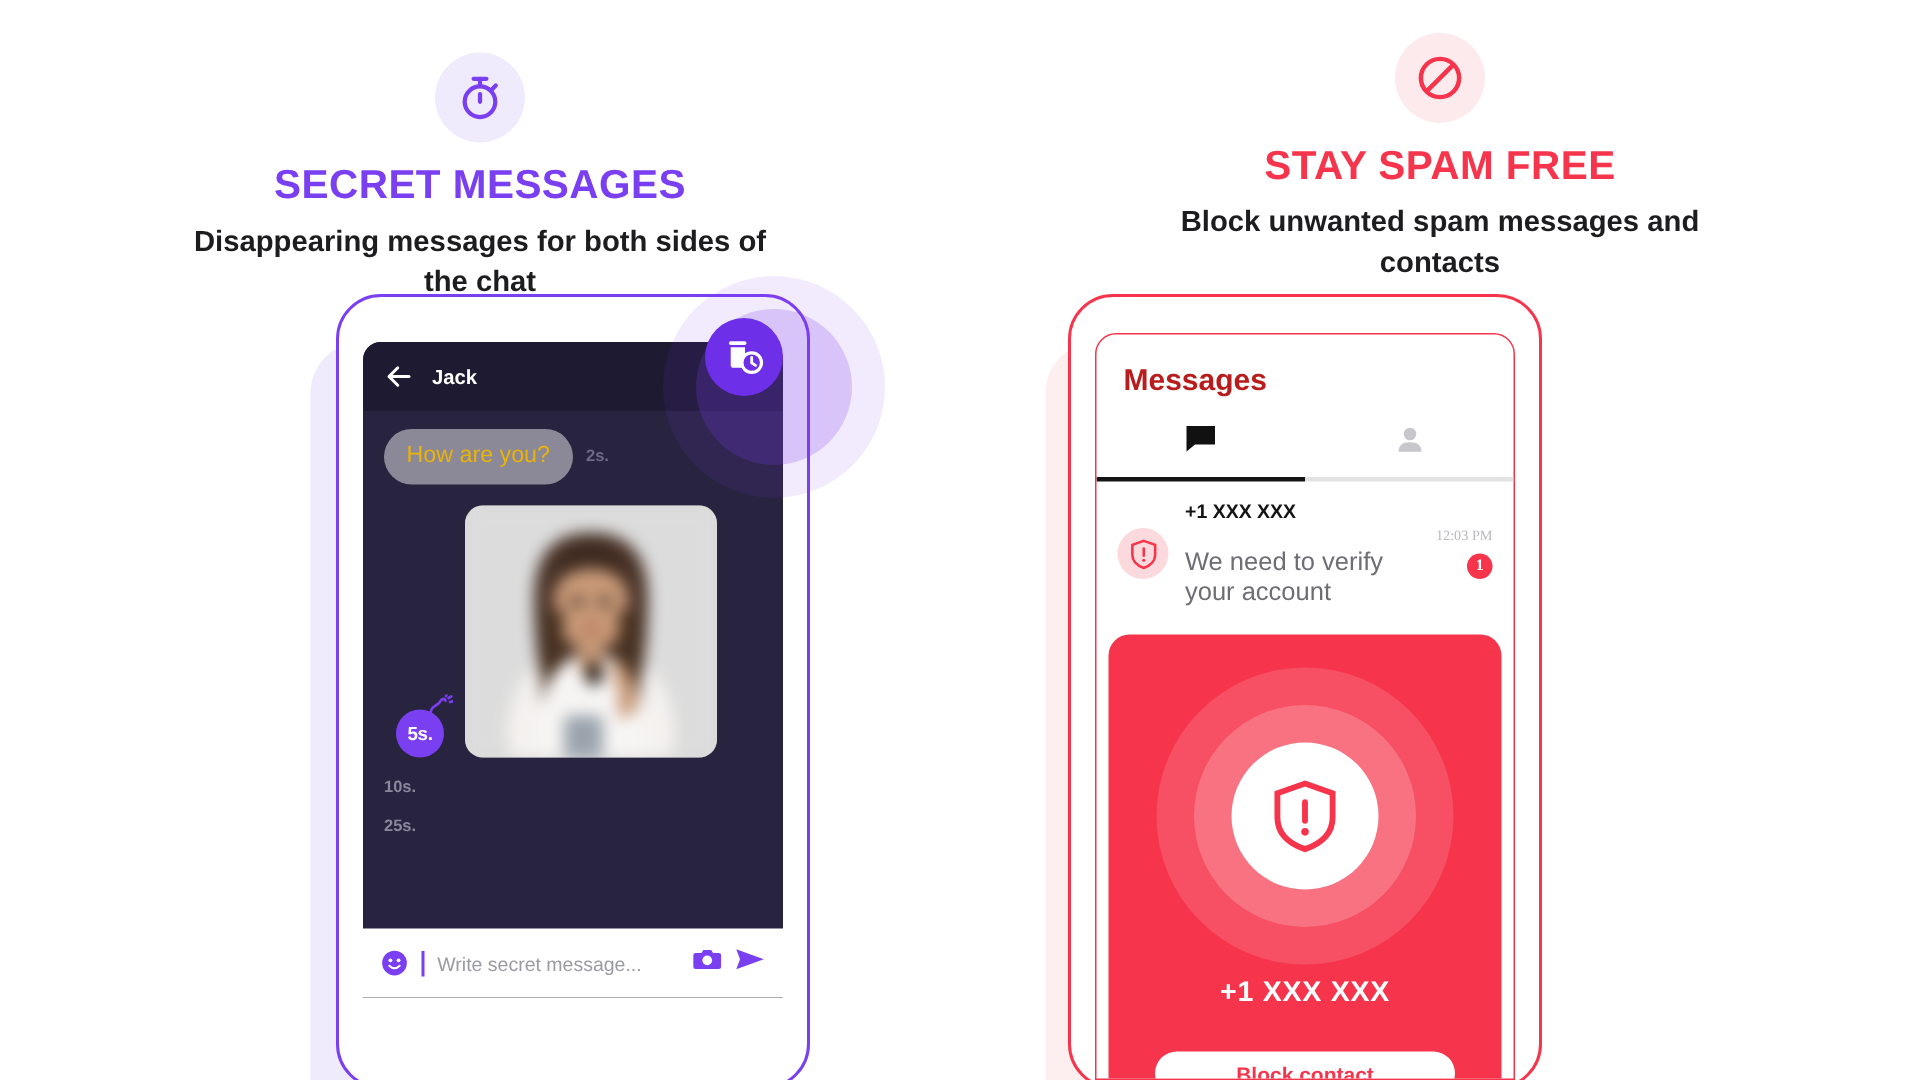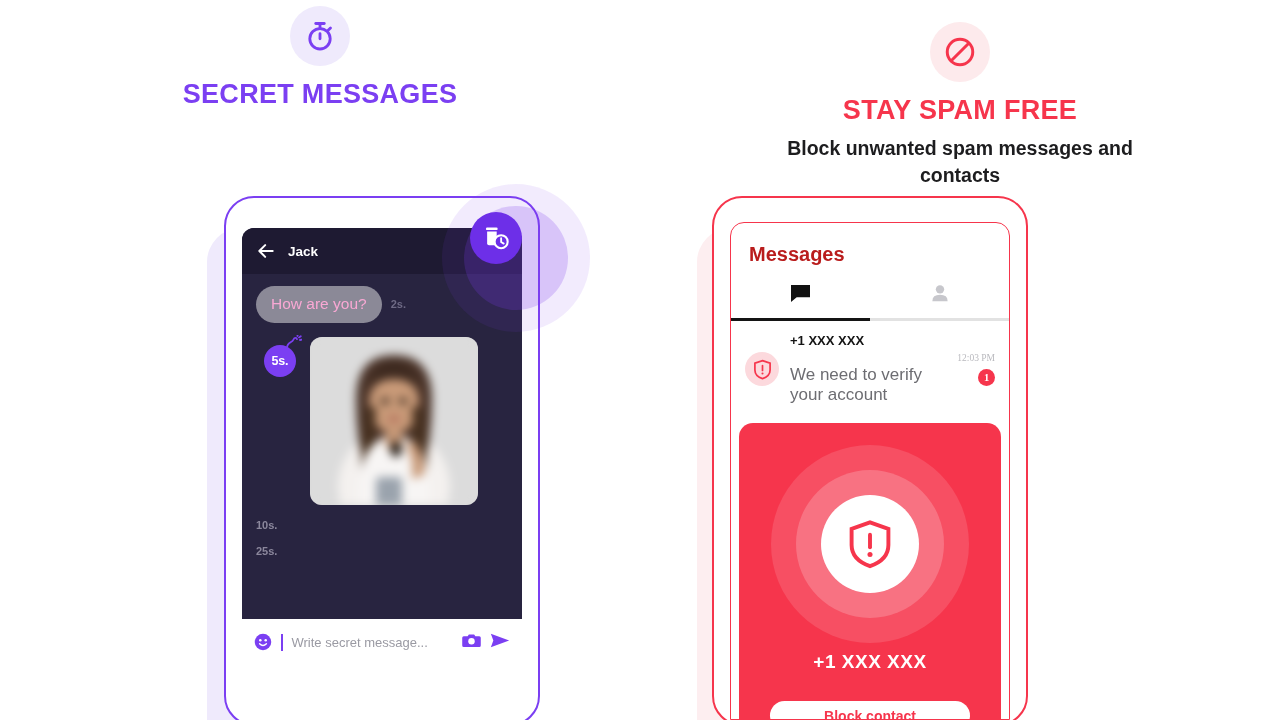--- a/index.html
+++ b/index.html
@@ -71,27 +71,27 @@
   .chat-name { color: #ffffff; font-size: 13.5px; font-weight: bold; }
   .chat-body { position: relative; padding: 12px 14px 0 14px; height: 446px; }
 
   .row { display: flex; align-items: center; gap: 9px; margin-bottom: 14px; }
   .row-right { justify-content: flex-end; }
 
   .bubble {
     border-radius: 19px; padding: 9px 15px; font-size: 15.5px;
     max-width: 200px; line-height: 1.2;
   }
-  .bubble-in-faded { background: rgba(200,200,205,.62); color: #f9a8d4; }
+  .bubble-in-faded { background: rgba(200,200,205,.62); color: #eab308; }
   .bubble-in       { background: #d4d3d8; color: #1d1d26; }
   .bubble-out      { background: #7b3ff2; color: #ffffff; }
   .ts { font-size: 11px; color: #8b879c; font-weight: bold; white-space: nowrap; }
   .ts-faded { color: #6e6a85; }
 
-  .photo-wrap { display: flex; align-items: flex-start; gap: 10px; margin-bottom: 14px; padding-left: 8px; }
+  .photo-wrap { display: flex; align-items: flex-end; gap: 10px; margin-bottom: 14px; padding-left: 8px; }
   .photo {
     width: 168px; height: 168px; border-radius: 12px; overflow: hidden;
     background: #dadada; position: relative; flex: 0 0 auto;
   }
   .photo svg { display: block; width: 100%; height: 100%; filter: blur(5px); }
 
   .bomb { position: relative; width: 36px; height: 40px; flex: 0 0 auto; }
   .bomb-body {
     position: absolute; left: 0; bottom: 0; width: 32px; height: 32px;
     border-radius: 50%; background: #7b3ff2;
@@ -169,31 +169,32 @@
     color: #f6354c; font-size: 14px; font-weight: bold;
   }
 </style>
 </head>
 <body>
 
 <div class="stage">
 
   <div class="panel panel-left">
 
-    <div class="hdr" style="top:6px;">
+    <div class="hdr" style="top:35px;">
       <div class="hdr-icon hdr-icon-purple">
         <svg width="34" height="34" viewBox="0 0 24 24" fill="none" stroke="#7b3ff2" stroke-width="2" stroke-linecap="round">
           <circle cx="12" cy="14" r="7.2"></circle>
           <line x1="12" y1="10.4" x2="12" y2="14"></line>
           <line x1="9" y1="3.2" x2="15" y2="3.2"></line>
           <line x1="12" y1="3.2" x2="12" y2="6.6"></line>
           <line x1="17.6" y1="8.2" x2="19.4" y2="6.4"></line>
         </svg>
       </div>
       <div class="hdr-title title-purple">SECRET MESSAGES</div>
+      <div class="hdr-sub">Disappearing messages for both sides of the chat</div>
     </div>
 
     <div class="blob blob-lav"></div>
     <div class="phone-outer phone-outer-purple"></div>
 
     <div class="chat-screen">
 
       <div class="chat-topbar">
         <span class="back-arrow">
           <svg width="20" height="20" viewBox="0 0 24 24" fill="none" stroke="#ffffff" stroke-width="2.4" stroke-linecap="round" stroke-linejoin="round">

